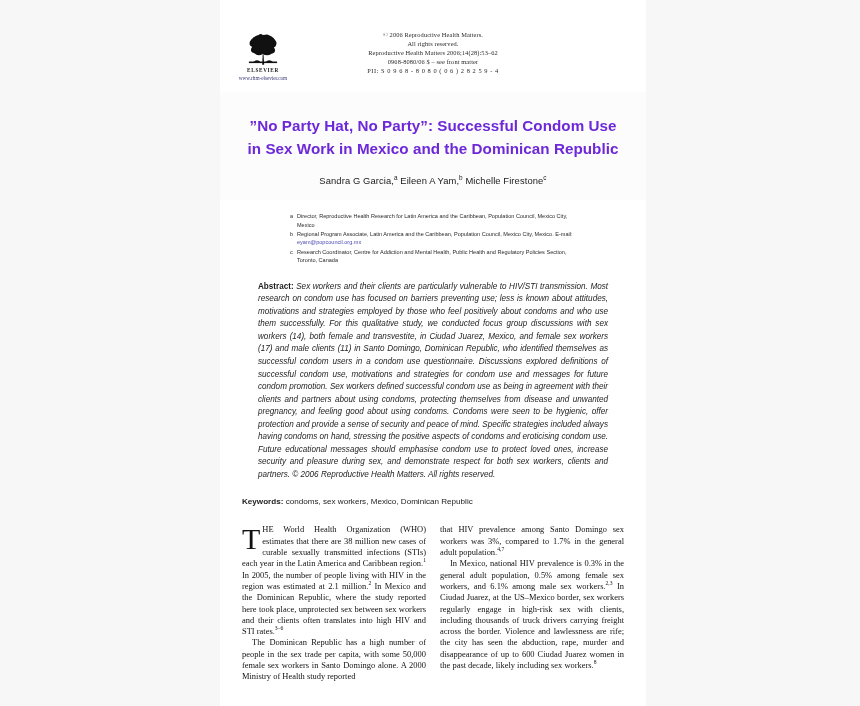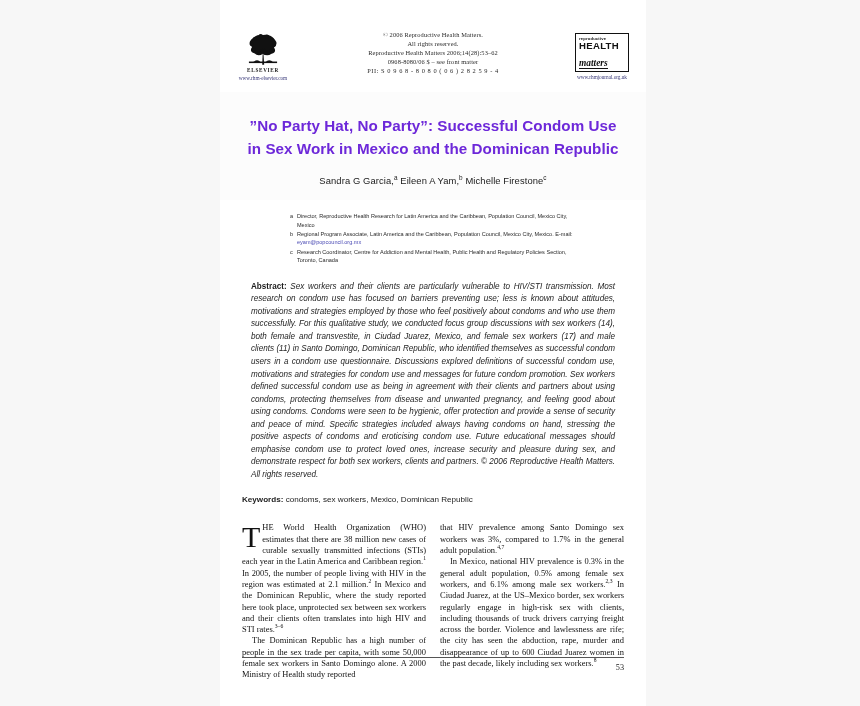--- a/index.html
+++ b/index.html
@@ -163,21 +163,21 @@
   .abstract-wrap {
     margin: 16px 22px 0 22px;
   }
   .abstract {
     font-family: "Liberation Sans", sans-serif;
     font-style: italic;
     font-size: 8.15px;
     line-height: 12.55px;
     text-align: justify;
     color: #1d1d1d;
-    margin: 9px;
+    margin: 16px;
   }
   .abstract .lead {
     font-style: normal;
     font-weight: bold;
   }
   .keywords {
     font-family: "Liberation Sans", sans-serif;
     font-size: 8.1px;
     color: #1d1d1d;
     margin-top: 14px;
@@ -269,28 +269,20 @@
     </div>
 
     <div class="masthead-center">
       <div class="mline">© 2006 Reproductive Health Matters.</div>
       <div class="mline">All rights reserved.</div>
       <div class="mline">Reproductive Health Matters 2006;14(28):53–62</div>
       <div class="mline">0968-8080/06 $ – see front matter</div>
       <div class="mline pii">PII: S 0 9 6 8 - 8 0 8 0 ( 0 6 ) 2 8 2 5 9 - 4</div>
     </div>
 
-    <div class="logo-right">
-      <div class="rhm-box">
-        <div class="rhm-repro">reproductive</div>
-        <div class="rhm-health">HEALTH</div>
-        <div class="rhm-matters">matters</div>
-      </div>
-      <div class="url">www.rhmjournal.org.uk</div>
-    </div>
   </div>
 
   <div class="title-band">
     <h1 class="article-title">”No Party Hat, No Party”: Successful Condom Use in Sex Work in Mexico and the Dominican Republic</h1>
     <div class="authors">Sandra G Garcia,<sup>a</sup> Eileen A Yam,<sup>b</sup> Michelle Firestone<sup>c</sup></div>
   </div>
 
   <div class="affiliations">
     <div class="aff">
       <span class="mark">a</span>
@@ -315,18 +307,14 @@
     <div class="col">
       <p class="dropcap-para">THE World Health Organization (WHO) estimates that there are 38 million new cases of curable sexually transmitted infections (STIs) each year in the Latin America and Caribbean region.<sup>1</sup> In 2005, the number of people living with HIV in the region was estimated at 2.1 million.<sup>2</sup> In Mexico and the Dominican Republic, where the study reported here took place, unprotected sex between sex workers and their clients often translates into high HIV and STI rates.<sup>3–6</sup></p>
       <p>The Dominican Republic has a high number of people in the sex trade per capita, with some 50,000 female sex workers in Santo Domingo alone. A 2000 Ministry of Health study reported</p>
     </div>
     <div class="col">
       <p>that HIV prevalence among Santo Domingo sex workers was 3%, compared to 1.7% in the general adult population.<sup>4,7</sup></p>
       <p>In Mexico, national HIV prevalence is 0.3% in the general adult population, 0.5% among female sex workers, and 6.1% among male sex workers.<sup>2,3</sup> In Ciudad Juarez, at the US–Mexico border, sex workers regularly engage in high-risk sex with clients, including thousands of truck drivers carrying freight across the border. Violence and lawlessness are rife; the city has seen the abduction, rape, murder and disappearance of up to 600 Ciudad Juarez women in the past decade, likely including sex workers.<sup>8</sup></p>
     </div>
   </div>
 
-  <div class="footer">
-    <div class="footer-rule"></div>
-    <div class="folio">53</div>
-  </div>
 
 </div>
 
 </body></html>

